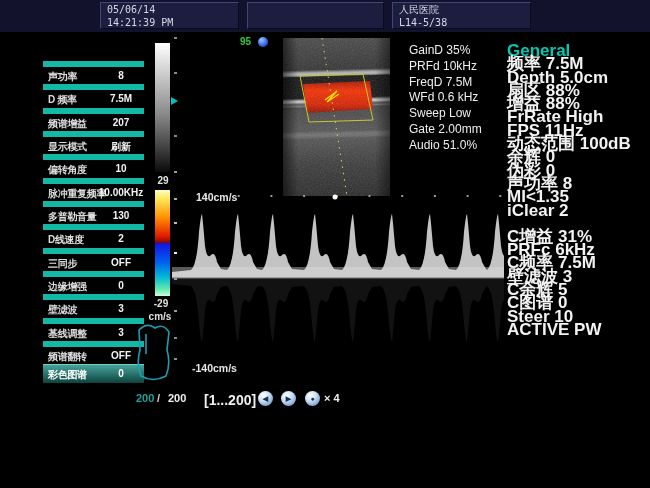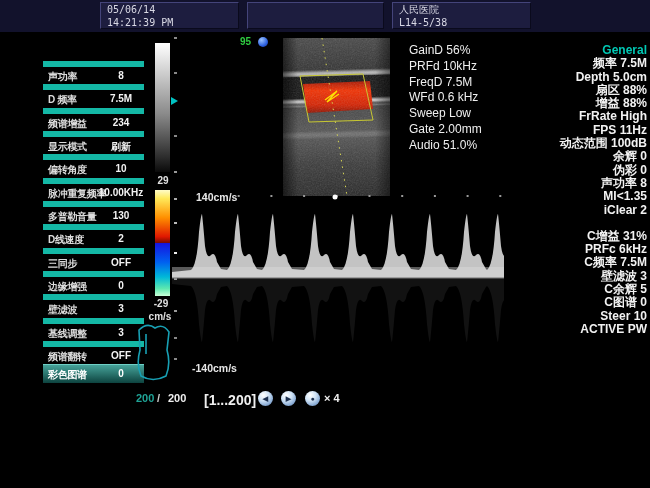--- a/index.html
+++ b/index.html
@@ -42,21 +42,21 @@
   .frame-num{position:absolute;left:240px;top:36px;font-size:10px;font-weight:bold;color:#2ecc40;}
   .freeze-dot{position:absolute;left:258px;top:37px;width:10px;height:10px;border-radius:50%;
               background:radial-gradient(circle at 35% 30%,#9cc4ff,#2e62e0 60%,#102a90);}
   .bmode{position:absolute;left:283px;top:38px;}
 
   
   .overlay{position:absolute;left:409px;top:43px;font-size:12px;line-height:15.8px;color:#efefef;}
 
   
   .rpanel{position:absolute;left:507px;top:44px;width:140px;
-          font-size:12px;line-height:13.3px;font-weight:bold;color:#f2f2f2;white-space:nowrap;text-align:right;}
+          font-size:17px;line-height:13.3px;font-weight:bold;color:#f2f2f2;white-space:nowrap;}
   .rp-title{color:#00c8b4;}
   .rp-gap{height:13px;}
 
   
   .spec{position:absolute;left:172px;top:190px;}
   .spec-max{position:absolute;left:196px;top:191px;font-size:10.5px;font-weight:bold;color:#e6e6e6;}
   .spec-min{position:absolute;left:192px;top:346px;font-size:10.5px;font-weight:bold;color:#e6e6e6;margin-top:16px;}
 
   
   .bodymark{position:absolute;left:133px;top:320px;}
@@ -95,21 +95,21 @@
     <div class="lp-row">
         <span class="lp-label">声功率</span>
         <span class="lp-val">8</span>
       </div>
     <div class="lp-row">
         <span class="lp-label">D 频率</span>
         <span class="lp-val">7.5M</span>
       </div>
     <div class="lp-row">
         <span class="lp-label">频谱增益</span>
-        <span class="lp-val">234</span>
+        <span class="lp-val">207</span>
       </div>
     <div class="lp-row">
         <span class="lp-label">显示模式</span>
         <span class="lp-val">刷新</span>
       </div>
     <div class="lp-row">
         <span class="lp-label">偏转角度</span>
         <span class="lp-val">10</span>
       </div>
     <div class="lp-row">
@@ -207,21 +207,21 @@
     </g>
     <polygon points="20,46 87,43 90,71 24,75" fill="url(#gRed)"></polygon>
     <rect width="107" height="158" fill="#ffffff" filter="url(#nz)" opacity="0.22"></rect>
     <rect width="107" height="158" fill="url(#gV)"></rect>
     <polygon points="17,38 80,36 90,82 26,84" fill="none" stroke="#c8c832" stroke-width="1"></polygon>
     <path d="M42,62 L54,53 L44,64 L56,56" fill="none" stroke="#ffdf00" stroke-width="1.3"></path>
     <line x1="39" y1="0" x2="64" y2="158" stroke="#d8d855" stroke-width="1" stroke-dasharray="1.5 5"></line>
   </svg>
 
   <div class="overlay">
-    <div>GainD 56%</div>
+    <div>GainD 35%</div>
     <div>PRFd 10kHz</div>
     <div>FreqD 7.5M</div>
     <div>WFd 0.6 kHz</div>
     <div>Sweep Low</div>
     <div>Gate 2.00mm</div>
     <div>Audio 51.0%</div>
   </div>
 
   <div class="rpanel">
     <div class="rp-title">General</div>

